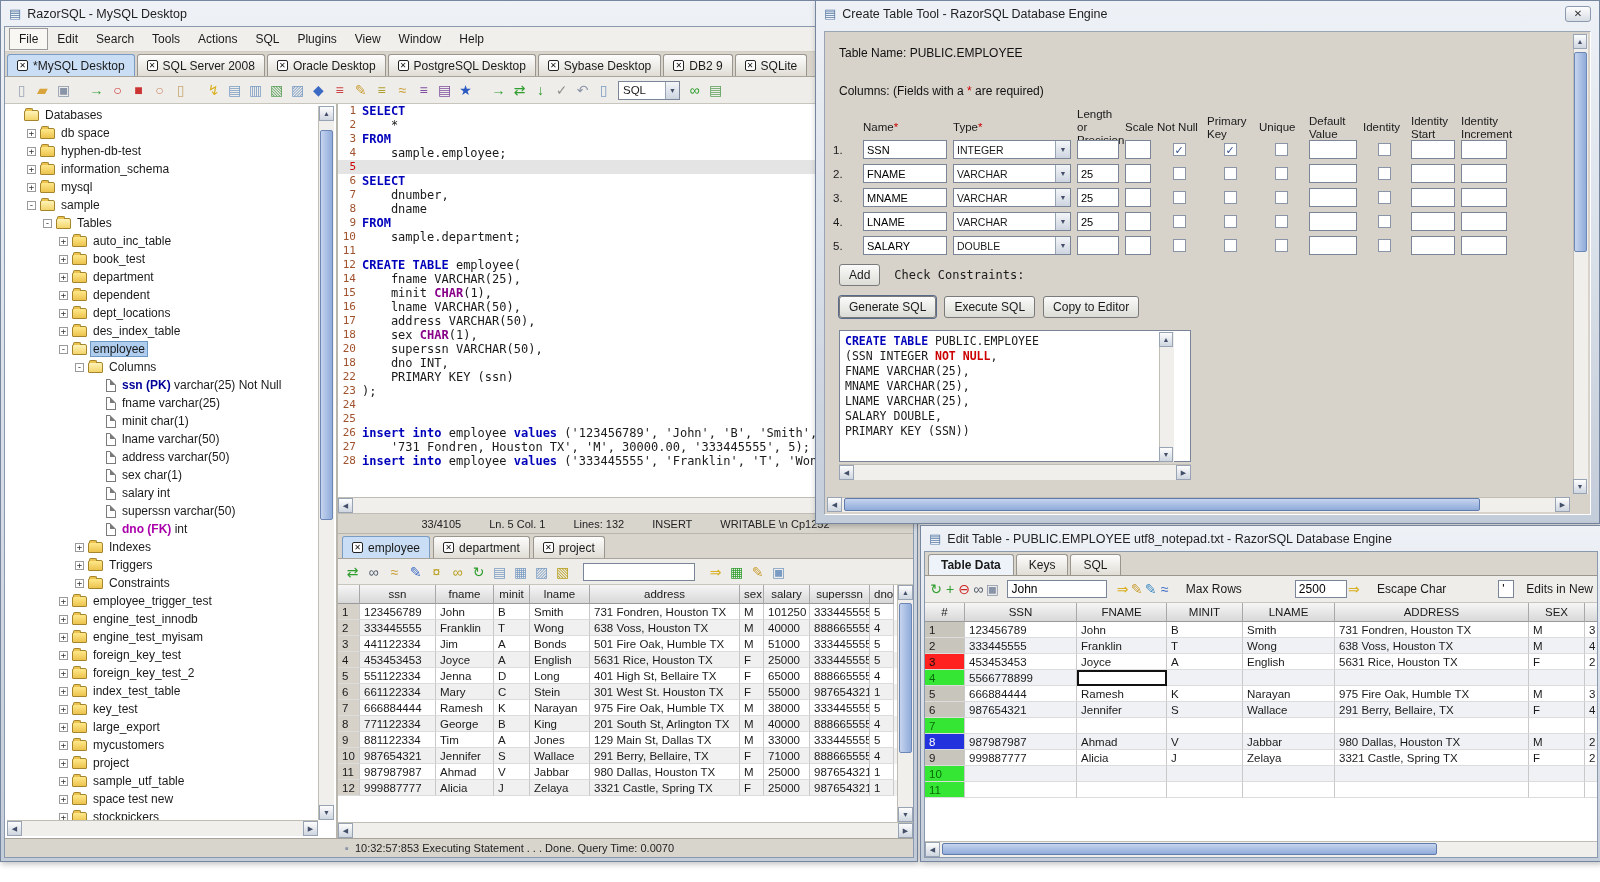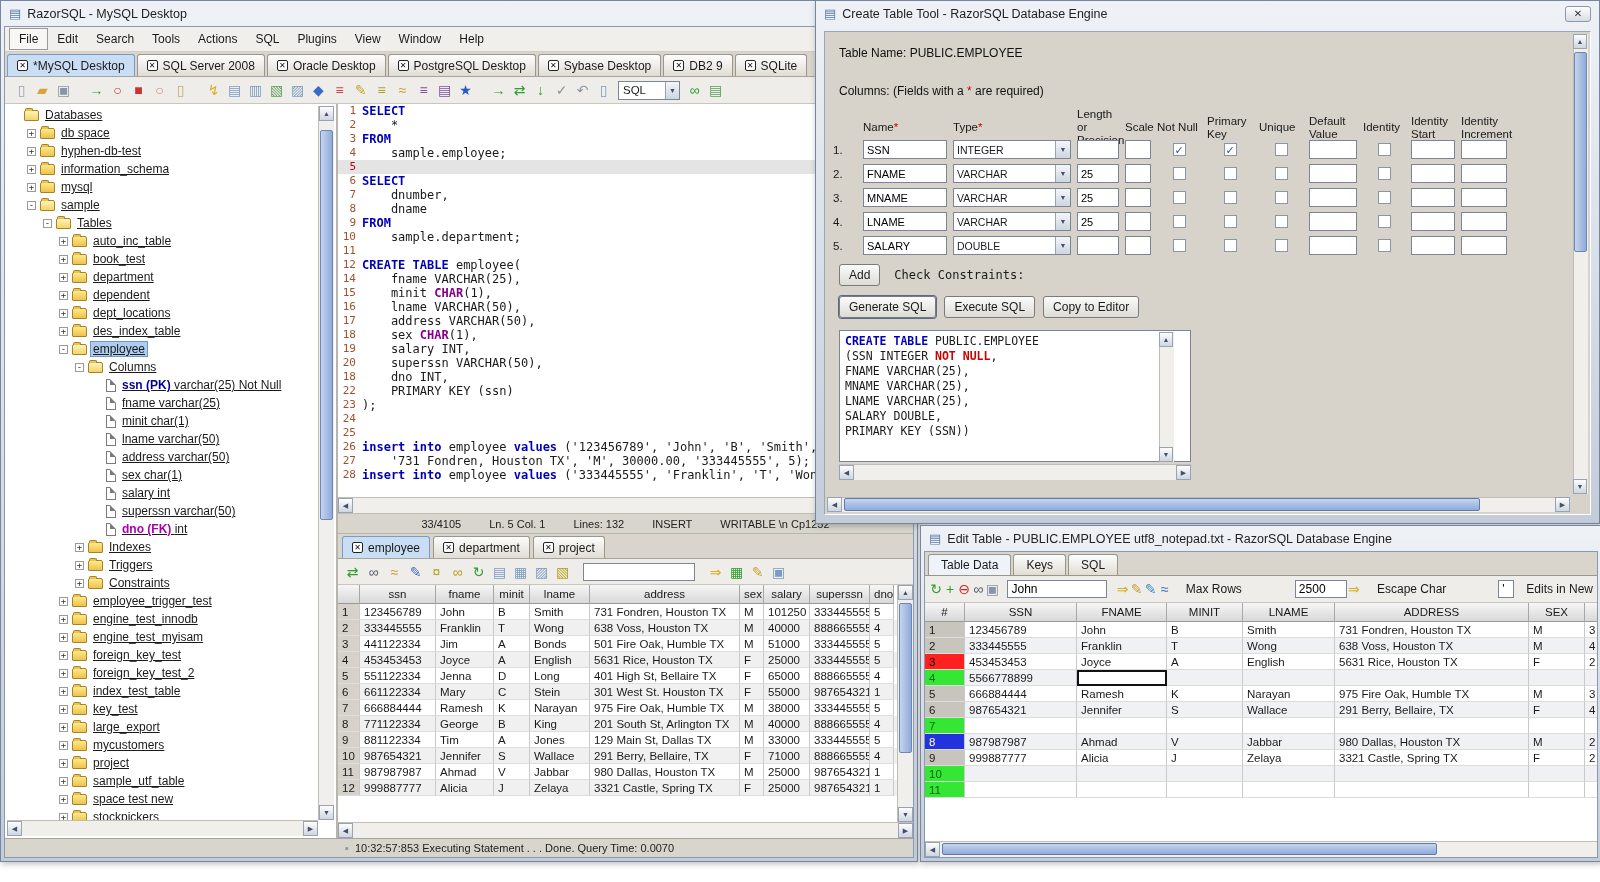--- a/index.html
+++ b/index.html
@@ -66,21 +66,21 @@
           font-size:9px; line-height:7px; text-align:center; color:#333; flex:none; font-family:"DejaVu Sans Mono",monospace;}
   .tspc { display:inline-block; width:9px; flex:none; }
   .fold { display:inline-block; width:15px; height:11px; flex:none; position:relative;
           background:linear-gradient(#ffe88a,#ecc34e); border:1px solid #a5852c; border-radius:2px 2px 1px 1px; }
   .fold::before { content:""; position:absolute; left:0; top:-3px; width:6px; height:2px;
                   background:#ecc34e; border:1px solid #a5852c; border-bottom:none; border-radius:2px 2px 0 0; }
   .fold.open { background:linear-gradient(#fff3b8,#f2d46a); }
   .doc { display:inline-block; width:10px; height:13px; flex:none; background:#fff; border:1px solid #7a7a7a; margin-left:2px;
          position:relative; }
   .doc::before { content:""; position:absolute; right:-1px; top:-1px; border:3px solid #fff; border-left-color:#7a7a7a; border-bottom-color:#7a7a7a; }
-  .tlabel { padding:0 2px;text-decoration:underline; }
+  .tlabel { padding:0 2px; }
   .titem.sel .tlabel { background:#aecdef; outline:1px solid #6f97c4; }
   .pk { font-weight:bold; color:#000099; }
   .fk { font-weight:bold; color:#aa00aa; }
 
   
   #right-col { flex:1; display:flex; flex-direction:column; min-width:0; background:#ecebe6; }
   #editor { position:relative; height:394px; background:#fff; border-bottom:1px solid #c0bdb5; overflow:hidden;
             font-family:"DejaVu Sans Mono",monospace; font-size:12px; }
   .eline { display:flex; height:14px; line-height:14px; white-space:pre; }
   .eline.cur { background:#e4e4e4; }
@@ -124,21 +124,21 @@
   #sqlbox { position:absolute; left:14px; top:298px; width:352px; height:132px; border:1px solid #7a8598; background:#fff;
             font-family:"DejaVu Sans Mono",monospace; font-size:11.5px; line-height:15px; padding:3px 18px 3px 5px; overflow:hidden; }
   .mono { font-family:"DejaVu Sans Mono",monospace; }
 
   
   #edit-window { left:920px; top:525px; width:682px; height:337px; }
   #edit-body { display:flex; flex-direction:column; height:100%; }
   #edit-tabs { height:24px; background:#d9d5cd; display:flex; align-items:flex-end; padding:0 3px; gap:2px; border-bottom:1px solid #9a968e; }
   .etab { height:21px; padding:0 12px; font-size:12px; line-height:20px; background:linear-gradient(#fdfdfd,#e0ddd5);
           border:1px solid #9a968e; border-bottom:none; border-radius:3px 3px 0 0; }
-  .etab.active { background:#eef3fa; font-weight:normal; }
+  .etab.active { background:#eef3fa; font-weight:bold; }
   #edit-toolbar { height:27px; background:#efede9; border-bottom:1px solid #c8c5bd; display:flex; align-items:center; padding:0 4px; white-space:nowrap; }
   #edit-grid { flex:1; background:#fff; overflow:hidden; position:relative; }
   .enum { width:40px; text-align:left; background:#c8c5bd; }
   .enum.red { background:#ff2020; color:#111; font-weight:normal; }
   .enum.green { background:#35e635; color:#0a6a0a; }
   .enum.blue { background:#2233dd; color:#fff; }
   .selcell { outline:2px solid #111; outline-offset:-2px; background:#fff; }
 </style>
 </head>
 <body>
@@ -458,21 +458,20 @@
                 <div class="eline"><span class="egut">8</span><span><span class="">    dname</span></span></div>
                 <div class="eline"><span class="egut">9</span><span><span class="kw">FROM</span></span></div>
                 <div class="eline"><span class="egut">10</span><span><span class="">    sample.department;</span></span></div>
                 <div class="eline"><span class="egut">11</span><span></span></div>
                 <div class="eline"><span class="egut">12</span><span><span class="kw">CREATE TABLE </span><span class="">employee(</span></span></div>
                 <div class="eline"><span class="egut">14</span><span><span class="">    fname VARCHAR(25),</span></span></div>
                 <div class="eline"><span class="egut">15</span><span><span class="">    minit </span><span class="pur">CHAR</span><span class="">(1),</span></span></div>
                 <div class="eline"><span class="egut">16</span><span><span class="">    lname VARCHAR(50),</span></span></div>
                 <div class="eline"><span class="egut">17</span><span><span class="">    address VARCHAR(50),</span></span></div>
                 <div class="eline"><span class="egut">18</span><span><span class="">    sex </span><span class="pur">CHAR</span><span class="">(1),</span></span></div>
-                <div class="eline"><span class="egut">19</span><span><span class="">    salary INT,</span></span></div>
                 <div class="eline"><span class="egut">20</span><span><span class="">    superssn VARCHAR(50),</span></span></div>
                 <div class="eline"><span class="egut">18</span><span><span class="">    dno INT,</span></span></div>
                 <div class="eline"><span class="egut">22</span><span><span class="">    PRIMARY KEY (ssn)</span></span></div>
                 <div class="eline"><span class="egut">23</span><span><span class="">);</span></span></div>
                 <div class="eline"><span class="egut">24</span><span></span></div>
                 <div class="eline"><span class="egut">25</span><span></span></div>
                 <div class="eline"><span class="egut">26</span><span><span class="kw">insert into </span><span class="">employee </span><span class="kw">values </span><span class="">('123456789', 'John', 'B', 'Smith',</span></span></div>
                 <div class="eline"><span class="egut">27</span><span><span class="">    '731 Fondren, Houston TX', 'M', 30000.00, '333445555', 5);</span></span></div>
                 <div class="eline"><span class="egut">28</span><span><span class="kw">insert into </span><span class="">employee </span><span class="kw">values </span><span class="">('333445555', 'Franklin', 'T', 'Wong</span></span></div>
               </div>

